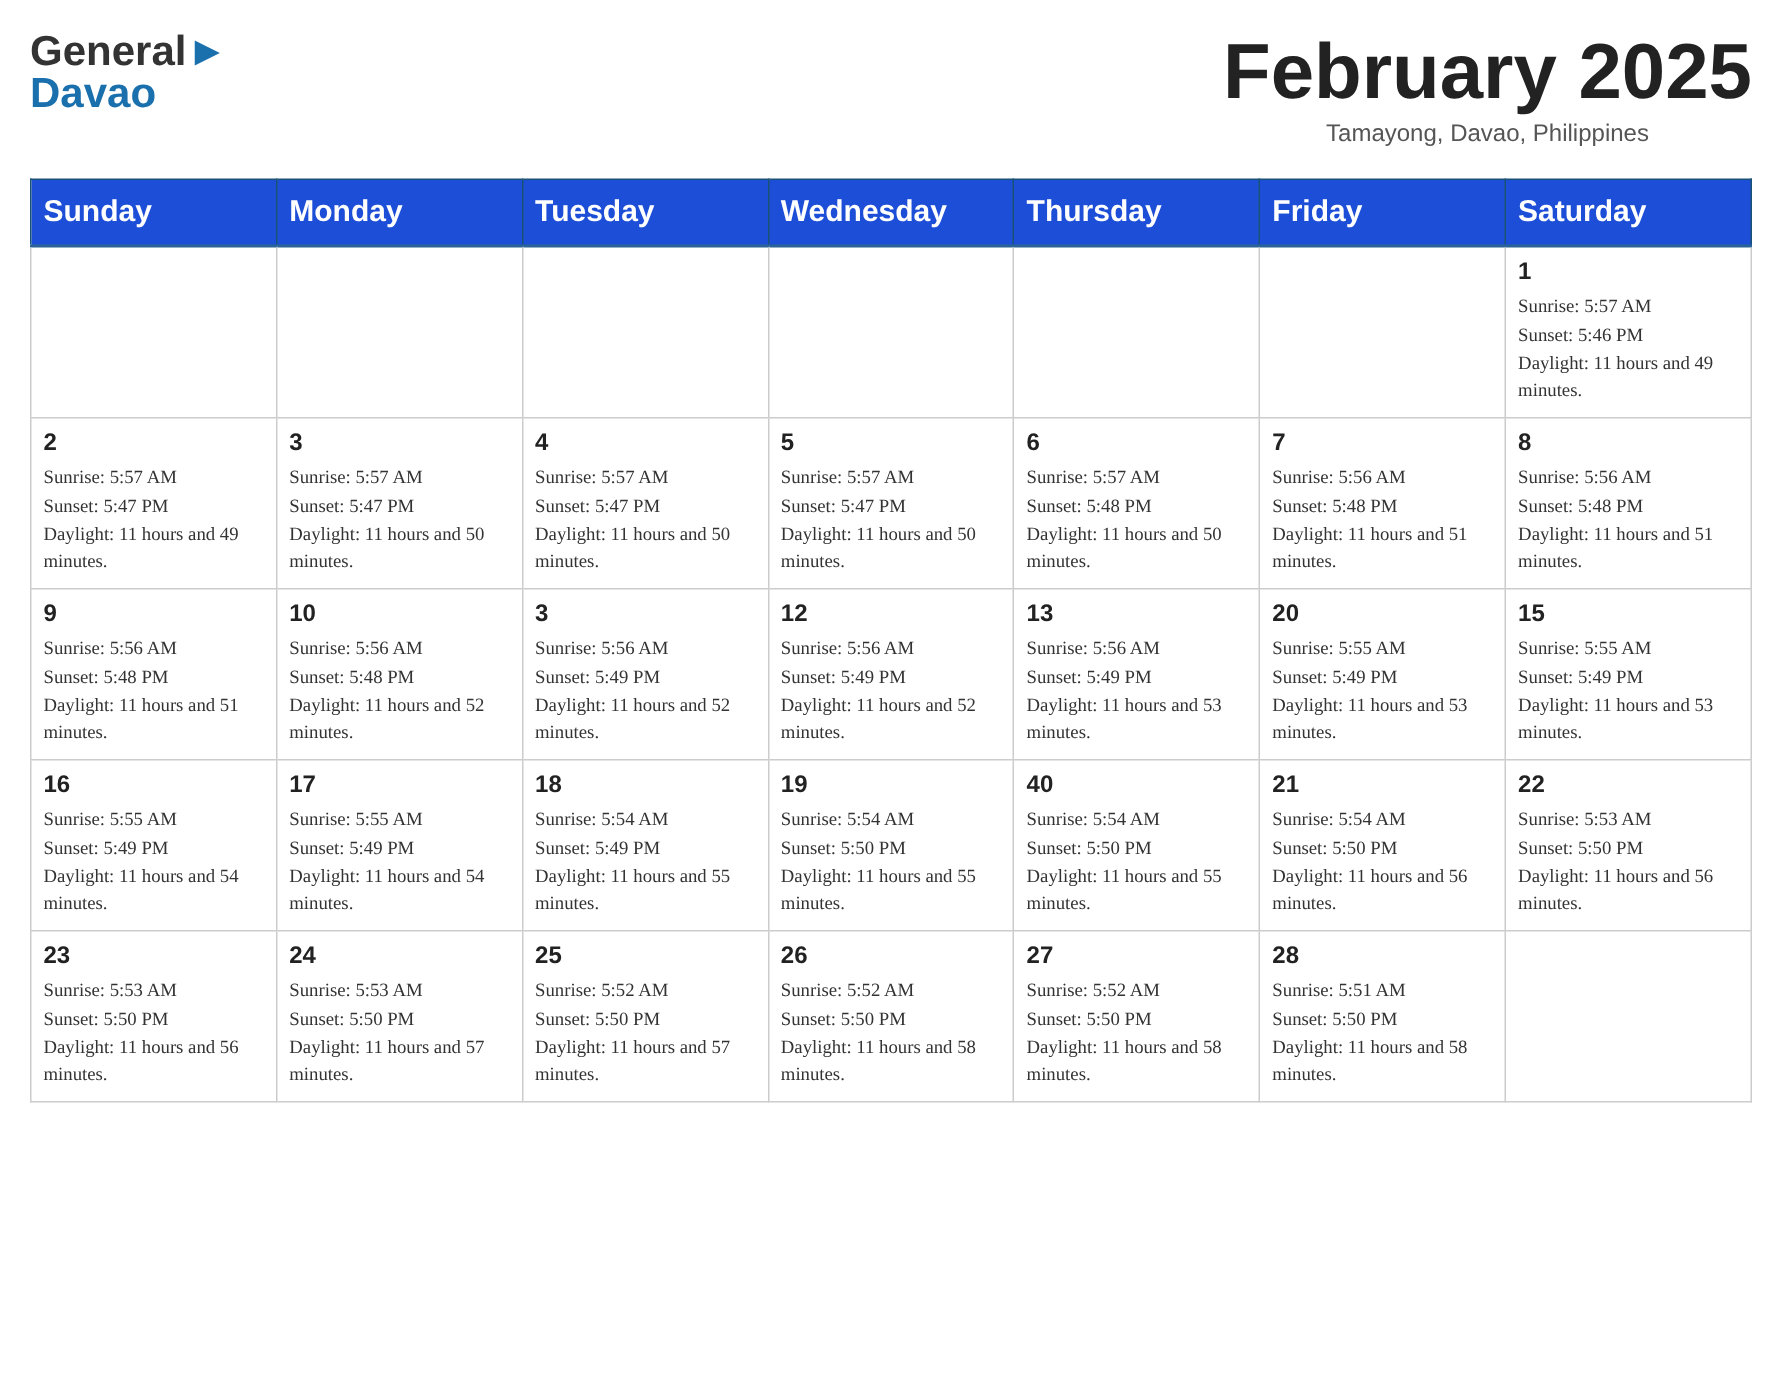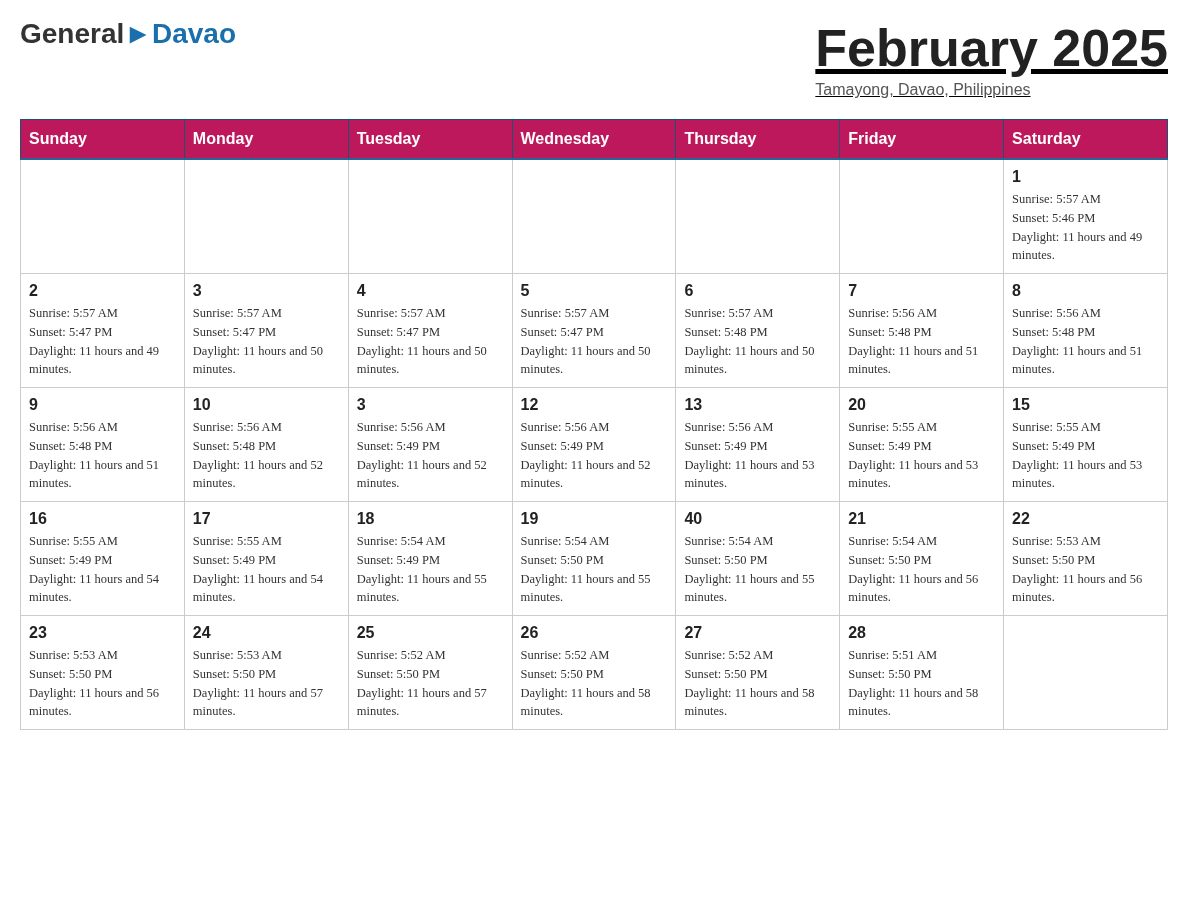--- a/index.html
+++ b/index.html
@@ -11,63 +11,62 @@
       min-height: 918px;
     }
     .header {
       display: flex;
       justify-content: space-between;
       align-items: flex-start;
       margin-bottom: 20px;
     }
     .logo {
       display: flex;
-      flex-direction: row;
+      flex-direction: column;
       align-items: flex-start;
     }
     .logo-general {
       font-size: 28px;
       font-weight: bold;
       color: #333;
       line-height: 1;
     }
     .logo-general span.blue-arrow {
       color: #1a6fad;
     }
     .logo-blue {
       font-size: 28px;
       font-weight: bold;
       color: #1a6fad;
       line-height: 1;
     }
     .title-block {
-      text-align: left;
-      text-decoration: underline;
+      text-align: center;
     }
     .month-title {
       font-size: 52px;
       font-weight: bold;
       color: #222;
       line-height: 1.1;
     }
     .location {
       font-size: 16px;
       color: #555;
       margin-top: 4px;
     }
     .calendar {
       width: 100%;
       border-collapse: collapse;
     }
     .calendar th {
-      background-color: #be185d;
+      background-color: #1d4ed8;
       color: #fff;
       padding: 10px 8px;
       text-align: left;
-      font-size: 16px;
+      font-size: 20px;
       font-weight: bold;
       border: 1px solid #1a5276;
     }
     .calendar td {
       vertical-align: top;
       padding: 8px;
       border: 1px solid #ccc;
       width: calc(100% / 7);
       min-height: 110px;
       font-size: 13px;

